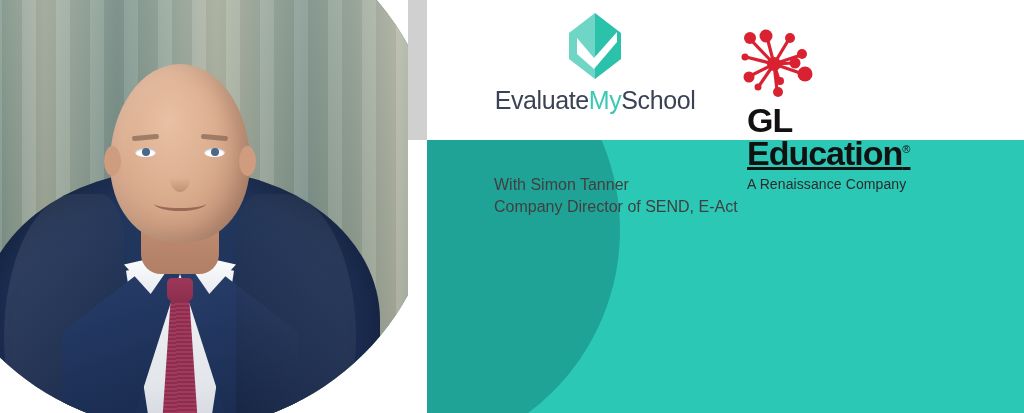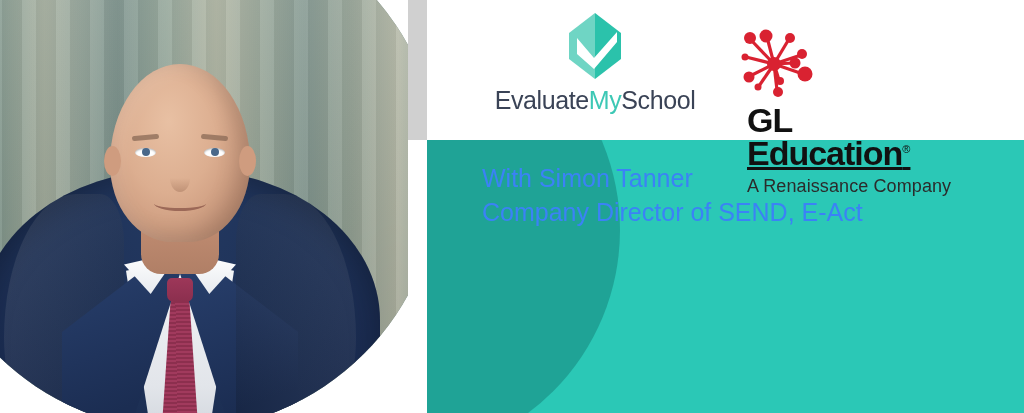--- a/index.html
+++ b/index.html
@@ -356,21 +356,21 @@
   }
   .gl-line1 { font-size: 34px; }
   .gl-line2 { font-size: 34px; position: relative; display: inline-block; text-decoration: underline; }
   .gl-reg {
     font-size: 11px;
     vertical-align: super;
     font-weight: normal;
     letter-spacing: 0;
   }
   .gl-sub {
-    font-size: 18px;
+    font-size: 14px;
     color: #2b2b2b;
     margin-top: 5px;
     letter-spacing: 0.1px;
   }
 
   
   .content {
     position: absolute;
     left: 478px;
     top: 158px;
@@ -379,24 +379,24 @@
   .headline {
     color: #ffffff;
     font-size: 28.5px;
     font-weight: bold;
     line-height: 1.17;
     letter-spacing: 0.1px;
     margin: 0 0 22px 0;
     text-transform: uppercase;
   }
   .presenter {
-    color: #3b82f6;
-    font-size: 25px;
+    color: #404040;
+    font-size: 16px;
     line-height: 1.35;
-    margin: 4px;
+    margin: 16px;
     font-weight: normal;
   }
 </style>
 </head>
 <body>
 
 <div class="banner">
 
   <div class="teal-panel">
     <svg class="teal-ring-svg" width="597" height="273" style="position:absolute;left:0;top:0;">

